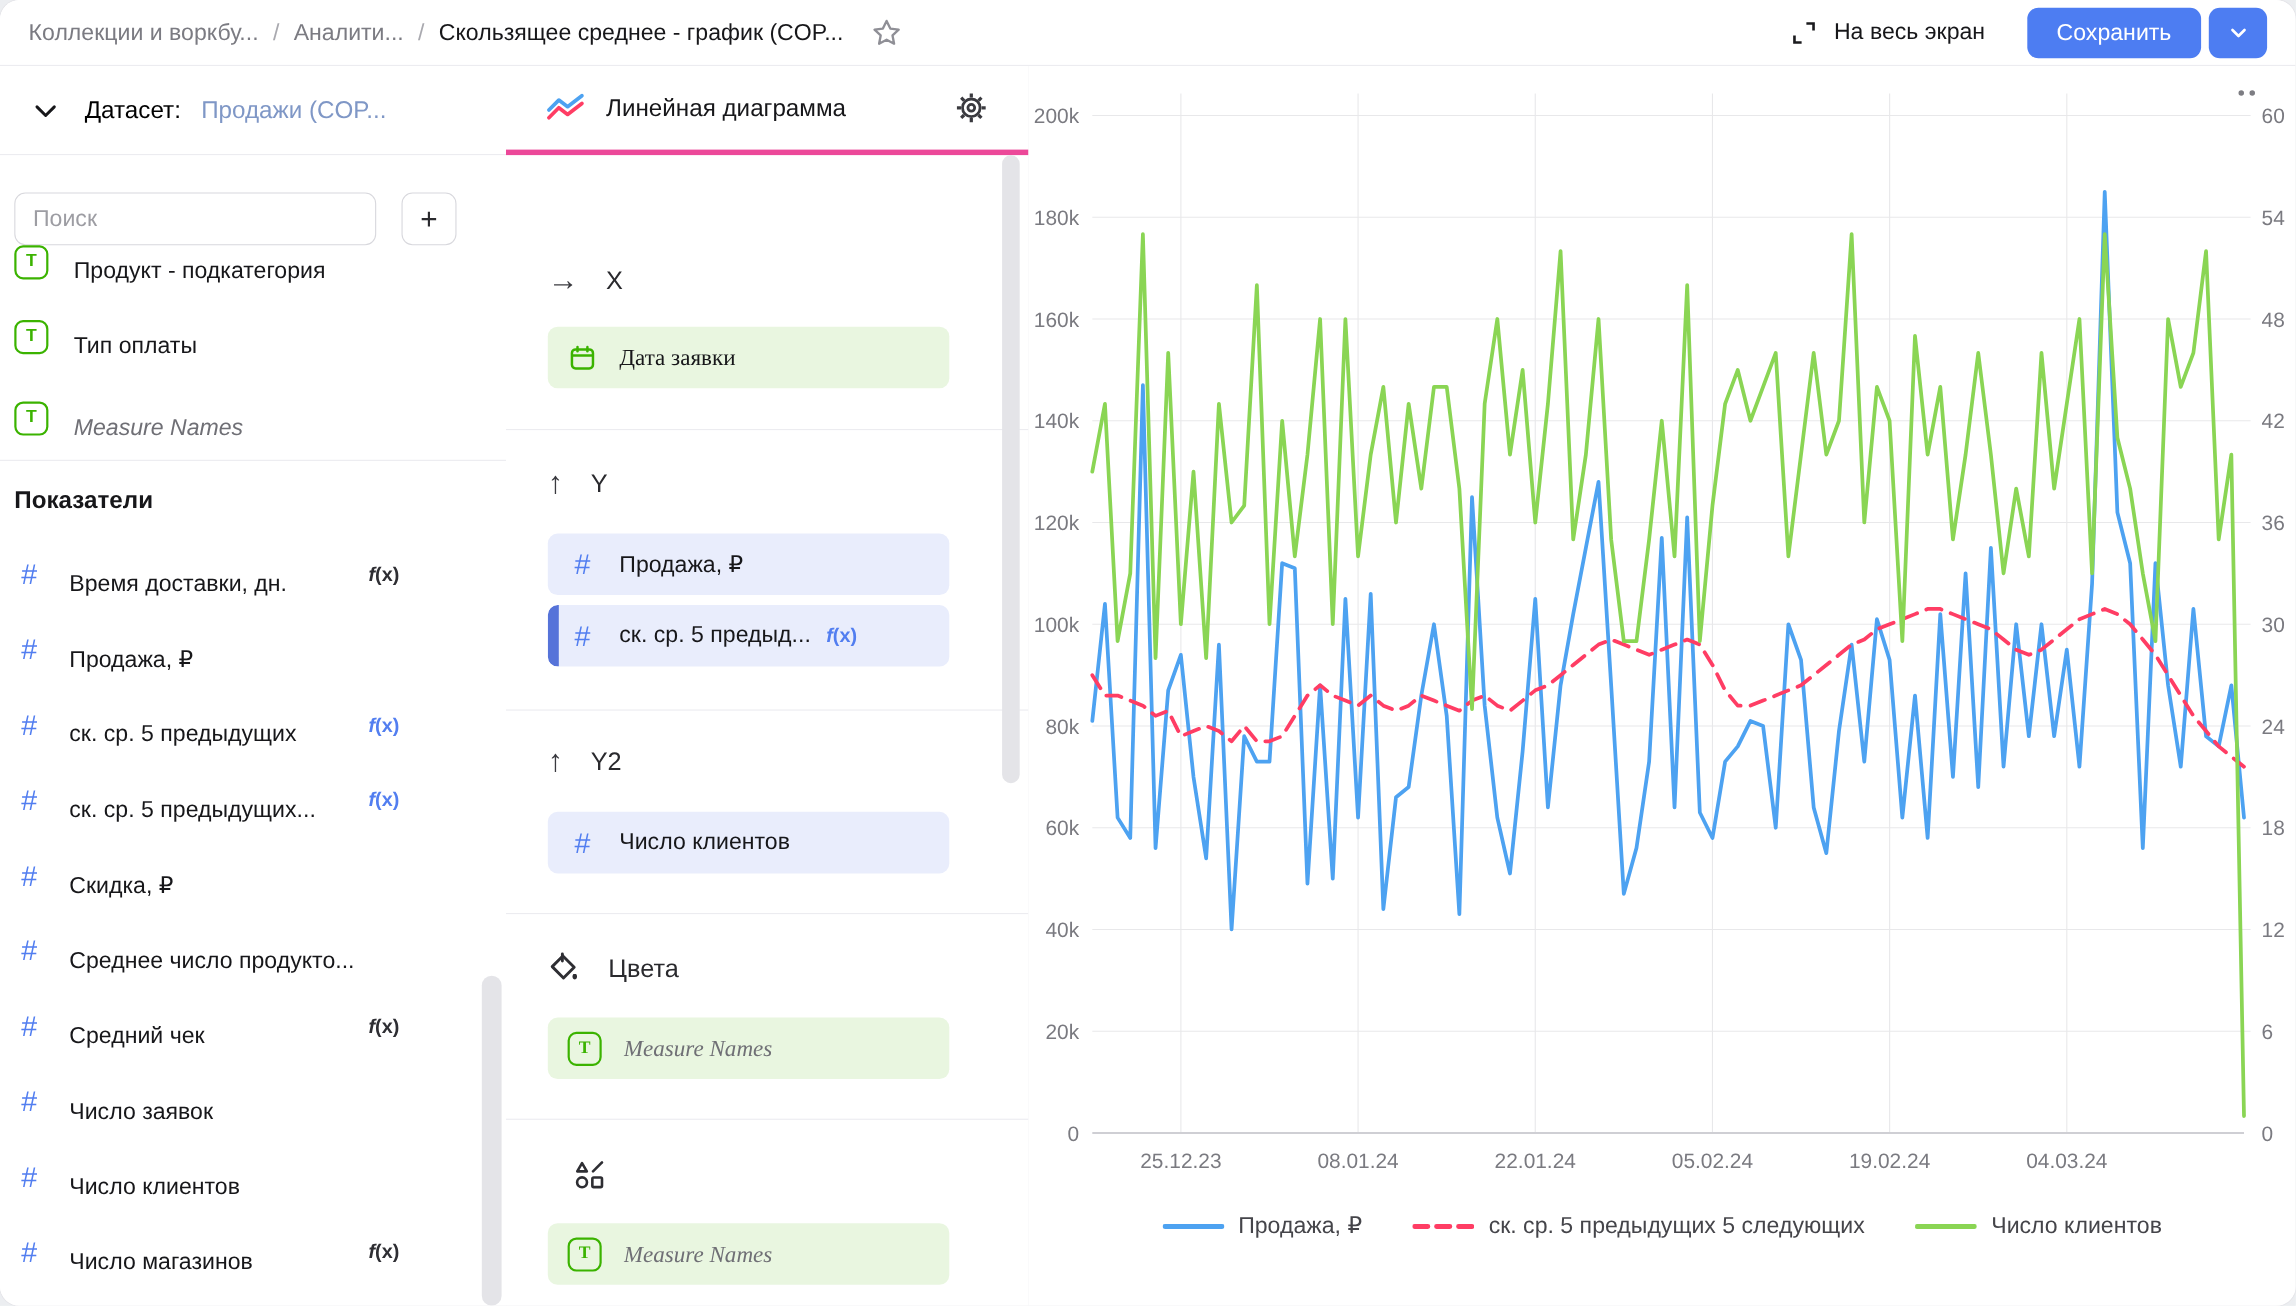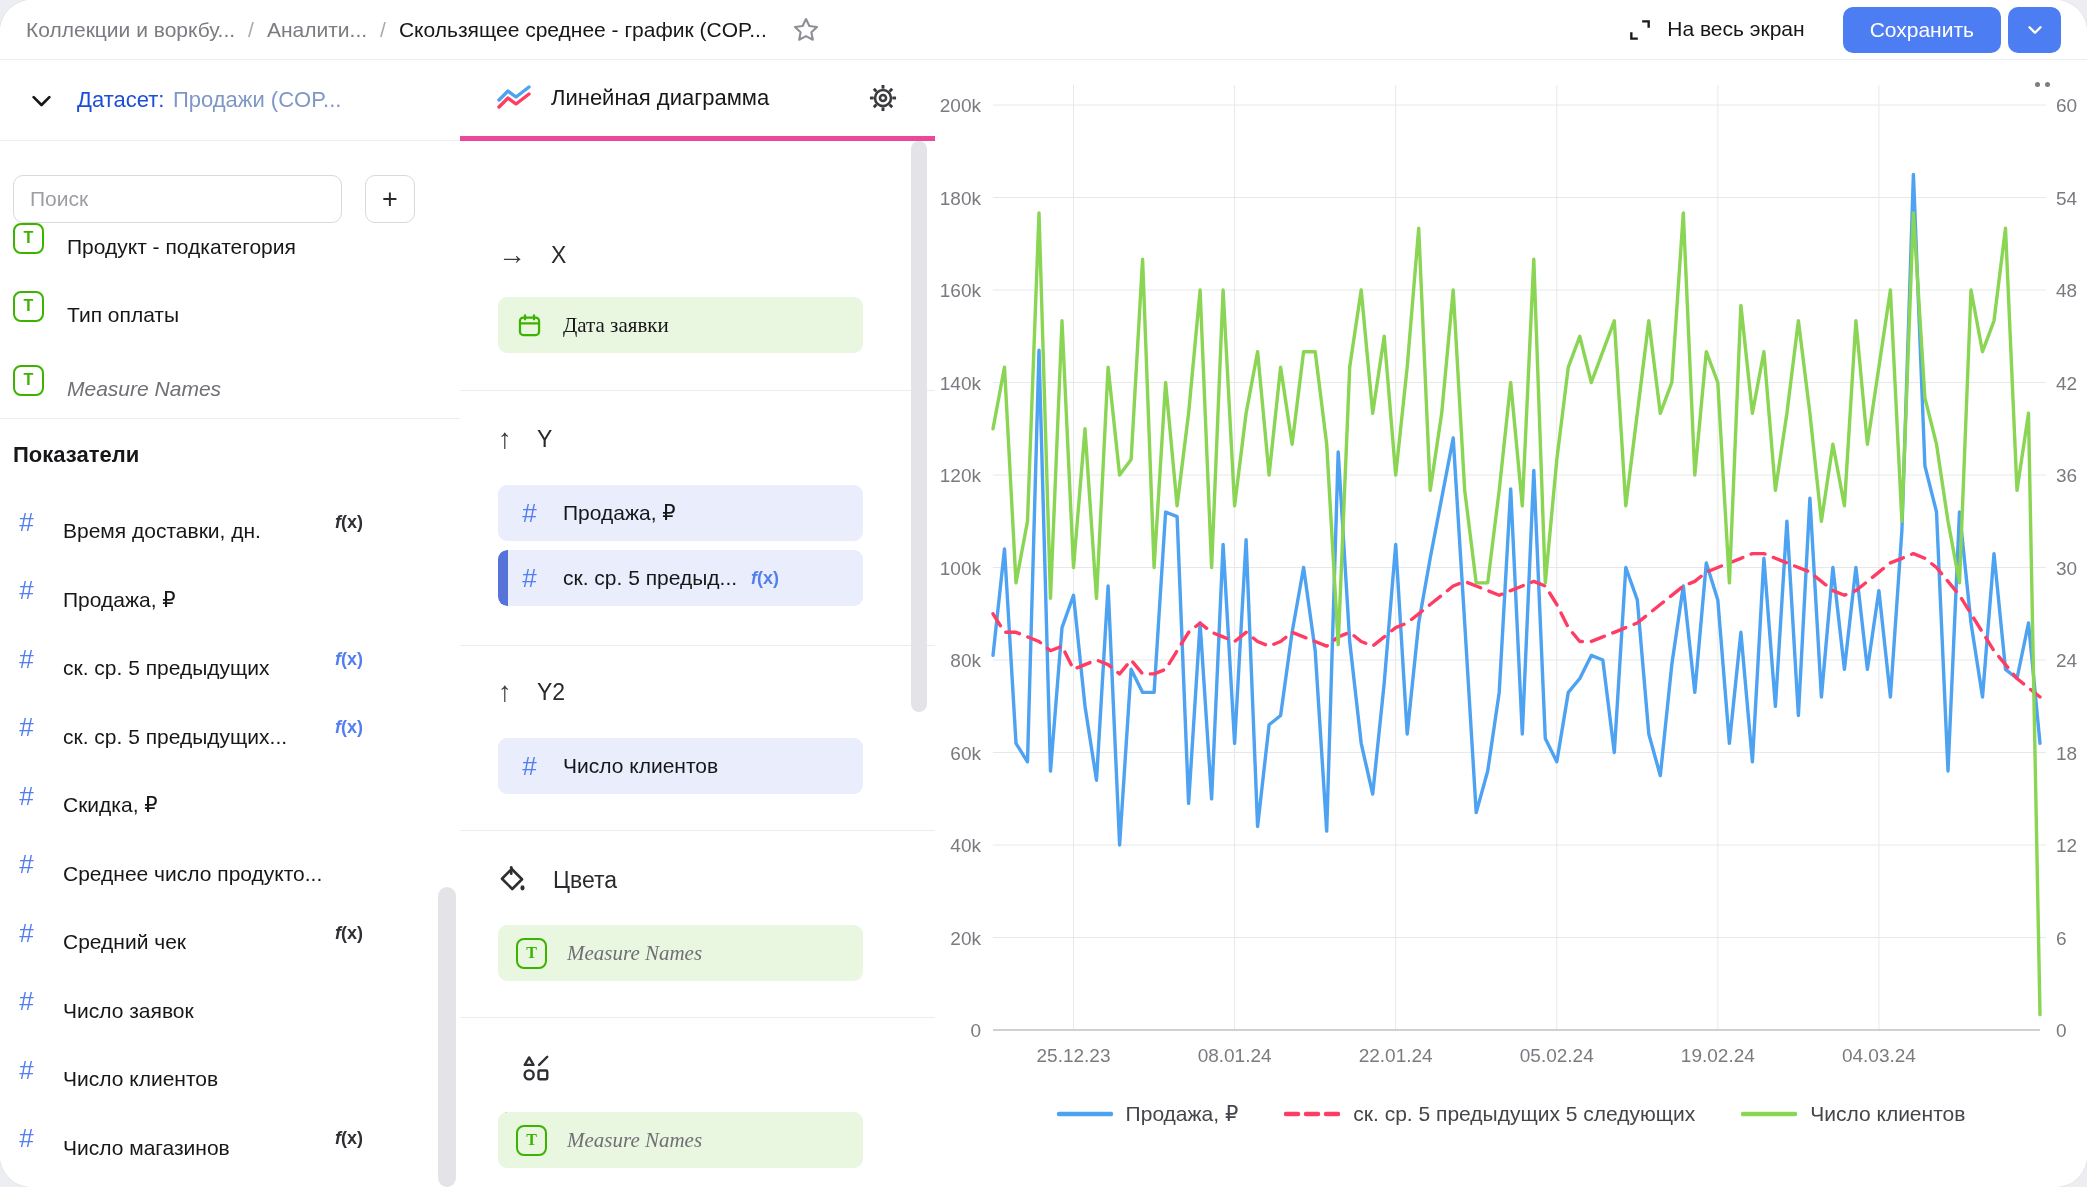--- a/index.html
+++ b/index.html
@@ -1,16 +1,16 @@
 <!DOCTYPE html>
 <html><head>
 <meta charset="utf-8">
 <style>
   html,body{margin:0;padding:0;background:#eceef1;font-family:"Liberation Sans","DejaVu Sans",sans-serif;}
-  .app{position:relative;width:2087px;height:1187px;background:#fff;border-radius:32px;overflow:hidden;
+  .app{position:relative;width:2087px;height:1187px;background:#fff;border-radius:18px;overflow:hidden;
        box-shadow:0 0 0 1px #e6e6ea;}
   
   .topbar{position:absolute;left:0;top:0;width:100%;height:60px;border-bottom:1px solid #ececf0;
           display:flex;align-items:center;padding:0 26px;box-sizing:border-box;background:#fff;}
   .crumbs{display:flex;align-items:center;font-size:21px;white-space:nowrap;}
   .crumb{color:#7b7b82;cursor:pointer;}
   .crumb-sep{color:#a9a9af;margin:0 13px;}
   .crumb-current{color:#17171a;font-weight:500;}
   .star{margin-left:24px;display:flex;align-items:center;}
   .tb-right{margin-left:auto;display:flex;align-items:center;gap:16px;}
@@ -18,21 +18,21 @@
   .fullscreen-label{font-size:21px;color:#17171a;}
   .save-split{display:flex;gap:7px;margin-left:22px;}
   .btn-save{background:#4d7df2;color:#fff;font-size:21px;border:none;border-radius:10px;
             height:46px;padding:0 27px;cursor:pointer;font-family:inherit;}
   .btn-save-caret{background:#4d7df2;border:none;border-radius:10px;width:53px;height:46px;
             display:flex;align-items:center;justify-content:center;cursor:pointer;}
   
   .sidebar{position:absolute;left:0;top:60px;width:460px;bottom:0;border-right:1px solid #ececf0;background:#fff;}
   .dataset-row{position:absolute;left:0;top:0;width:100%;height:81px;border-bottom:1px solid #ececf0;
                display:flex;align-items:center;padding-left:28px;box-sizing:border-box;gap:22px;}
-  .dataset-label{font-size:22px;color:#1d4ed8;margin-top:35px;}
+  .dataset-label{font-size:22px;color:#000000;margin-top:35px;}
   .dataset-link{font-size:22px;color:#7f97c6;cursor:pointer;}
   .search-row{position:absolute;left:13px;top:115px;display:flex;gap:23px;}
   .search-input{width:295px;height:46px;border:1px solid #d8d8dd;border-radius:10px;font-size:21px;
                 padding:0 16px;color:#17171a;outline:none;font-family:inherit;}
   .search-input::placeholder{color:#9d9da3;}
   .btn-plus{width:50px;height:48px;border:1px solid #d8d8dd;border-radius:10px;background:#fff;
             font-size:27px;color:#2a2a2e;cursor:pointer;display:flex;align-items:center;justify-content:center;}
   .field-row{position:absolute;left:13px;width:400px;height:44px;display:flex;align-items:center;cursor:pointer;}
   .field-label{font-size:21px;color:#17171a;margin-left:23px;white-space:nowrap;margin-top:18px;}
   .field-label.italic{font-style:italic;color:#6f6f75;}
@@ -109,21 +109,21 @@
     </div>
   </div>
 
   <div class="sidebar">
     <div class="dataset-row">
       <svg width="27" height="27" viewBox="0 0 24 24">
         <polyline points="5,9 12,16 19,9" fill="none" stroke="#17171a" stroke-width="2.4" stroke-linecap="round" stroke-linejoin="round"></polyline>
       </svg>
       <span>
         <span class="dataset-label">Датасет:</span>
-        <span class="dataset-link" style="margin-left:4px;">Продажи (COP...</span>
+        <span class="dataset-link" style="margin-left:14px;">Продажи (COP...</span>
       </span>
     </div>
     <div class="search-row">
       <input class="search-input" placeholder="Поиск" style="">
       <button class="btn-plus">+</button>
     </div>
     <div id="sidebar-fields">
         <div class="field-row" style="top:156px;">
           <span class="ticon">T</span>
           <span class="field-label">Продукт - подкатегория</span>

